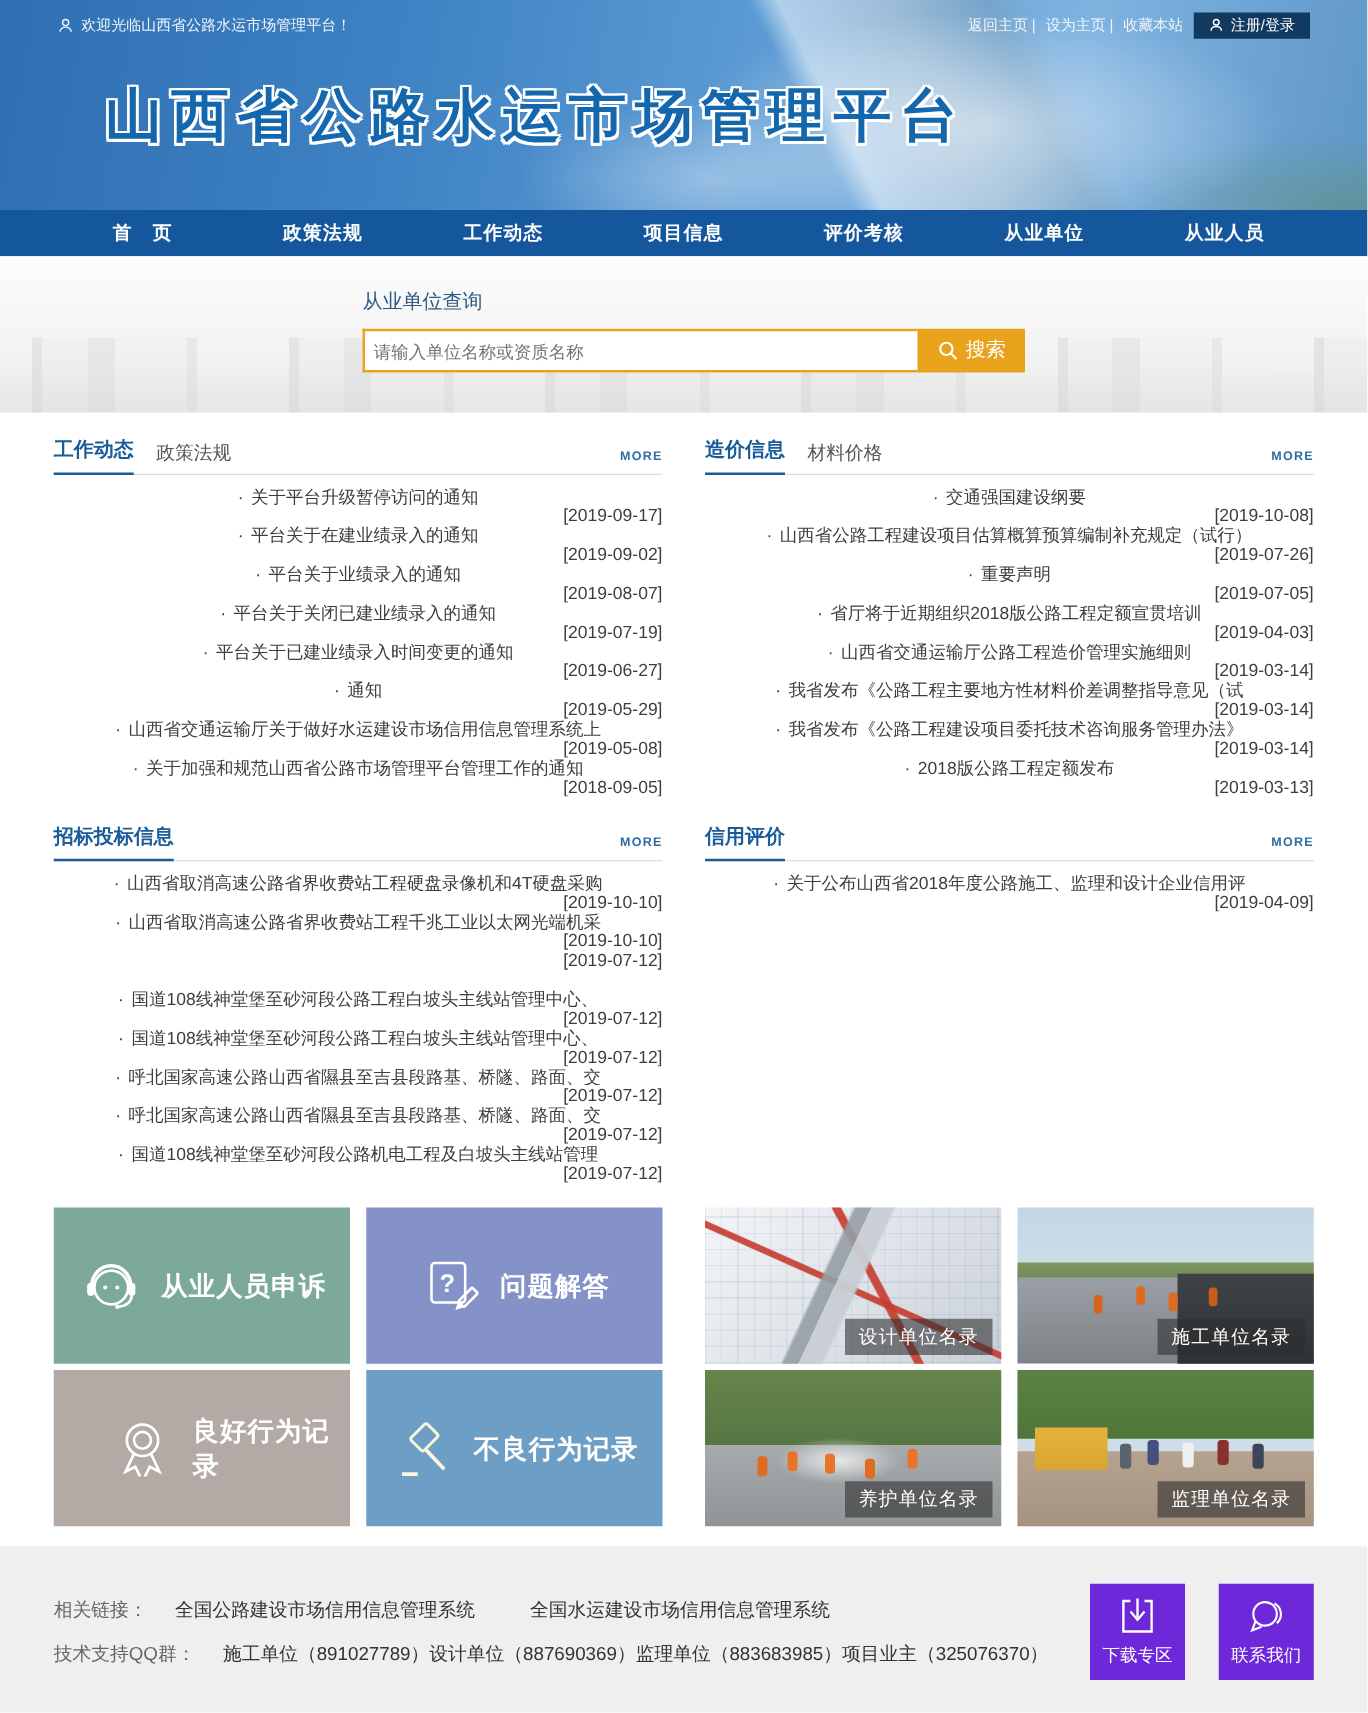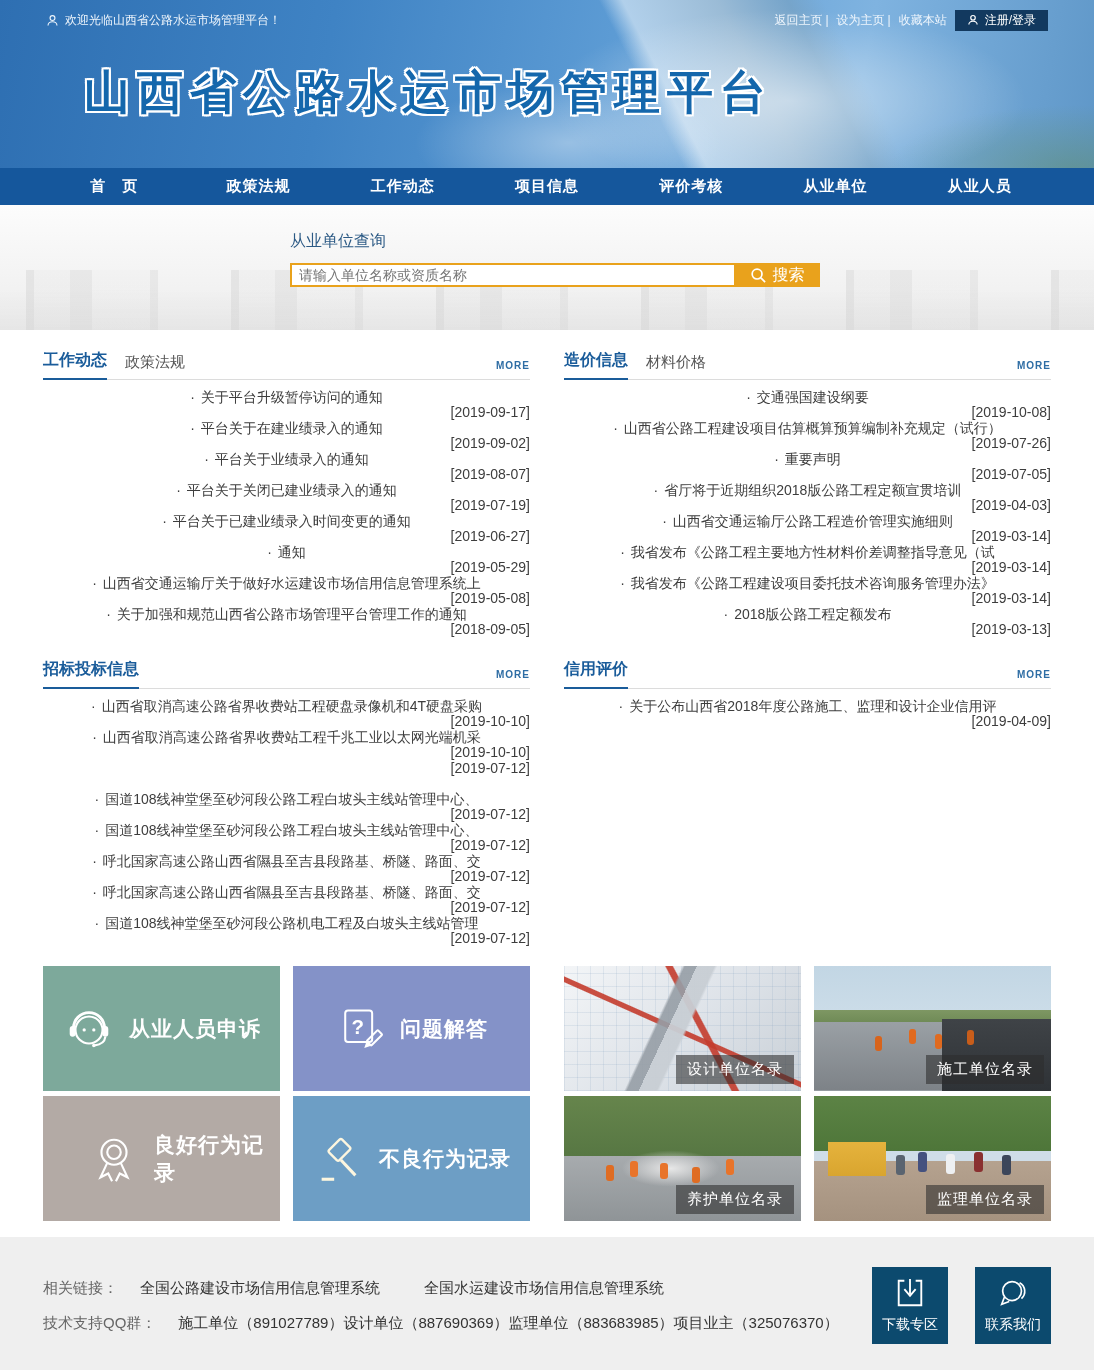--- a/index.html
+++ b/index.html
@@ -41,21 +41,21 @@
   .skyline { position: absolute; left: 0; right: 0; bottom: 0; height: 60px; opacity: .55;
     background:
       repeating-linear-gradient(90deg,
         rgba(190,190,190,0) 0 26px, rgba(195,195,195,.55) 26px 34px,
         rgba(190,190,190,.12) 34px 70px, rgba(200,200,200,.5) 70px 92px,
         rgba(190,190,190,.06) 92px 150px, rgba(198,198,198,.45) 150px 158px,
         rgba(190,190,190,0) 158px 205px),
       linear-gradient(rgba(205,205,205,0) 0 30%, rgba(200,200,200,.35) 100%); }
   .search-inner { position: relative; padding: 26px 0 0 290px; }
   .search-label { color: #2c5a85; font-size: 16px; }
-  .search-row { margin-top: 11px; display: flex; align-items: stretch; height: 24px; width: 530px; }
+  .search-row { margin-top: 11px; display: flex; align-items: stretch; height: 35px; width: 530px; }
   .search-input { flex: 1; border: 2px solid #e9a21c; border-right: none; padding: 0 7px;
                   font-size: 14px; color: #333; outline: none; background: #fff;
                   font-family: "Liberation Sans", "DejaVu Sans", sans-serif; }
   .search-btn { width: 86px; background: #e9a21c; border: none; color: #fff; font-size: 16px;
                 display: flex; align-items: center; justify-content: center; gap: 6px; cursor: pointer;
                 font-family: "Liberation Sans", "DejaVu Sans", sans-serif; }
 
   
   .main { width: 1008px; margin: 0 auto; padding-top: 20px; background: #fff; }
   .cols { display: flex; justify-content: space-between; align-items: flex-start; }
@@ -122,21 +122,21 @@
   .footer { margin-top: 16px; height: 145px; background: #efefef; }
   .footer-inner { width: 1008px; margin: 0 auto; display: flex; align-items: center;
                   padding-top: 30px; }
   .footer-left { font-size: 15px; }
   .footer-line { display: flex; align-items: center; }
   .footer-line + .footer-line { margin-top: 16px; }
   .f-label { color: #666; margin-right: 22px; }
   .f-link { color: #333; margin-right: 44px; cursor: pointer; }
   .f-qq { color: #333; }
   .footer-btns { margin-left: auto; display: flex; gap: 27px; }
-  .f-btn { width: 76px; height: 77px; background: #0c4a6e; color: #fff; font-size: 14px;
+  .f-btn { width: 76px; height: 77px; background: #6d28d9; color: #fff; font-size: 14px;
            display: flex; flex-direction: column; align-items: center; justify-content: center;
            gap: 7px; cursor: pointer; }
   svg { display: block; }
 </style>
 </head>
 <body>
 
 <div class="header">
   <div class="topbar">
     <div class="welcome">

